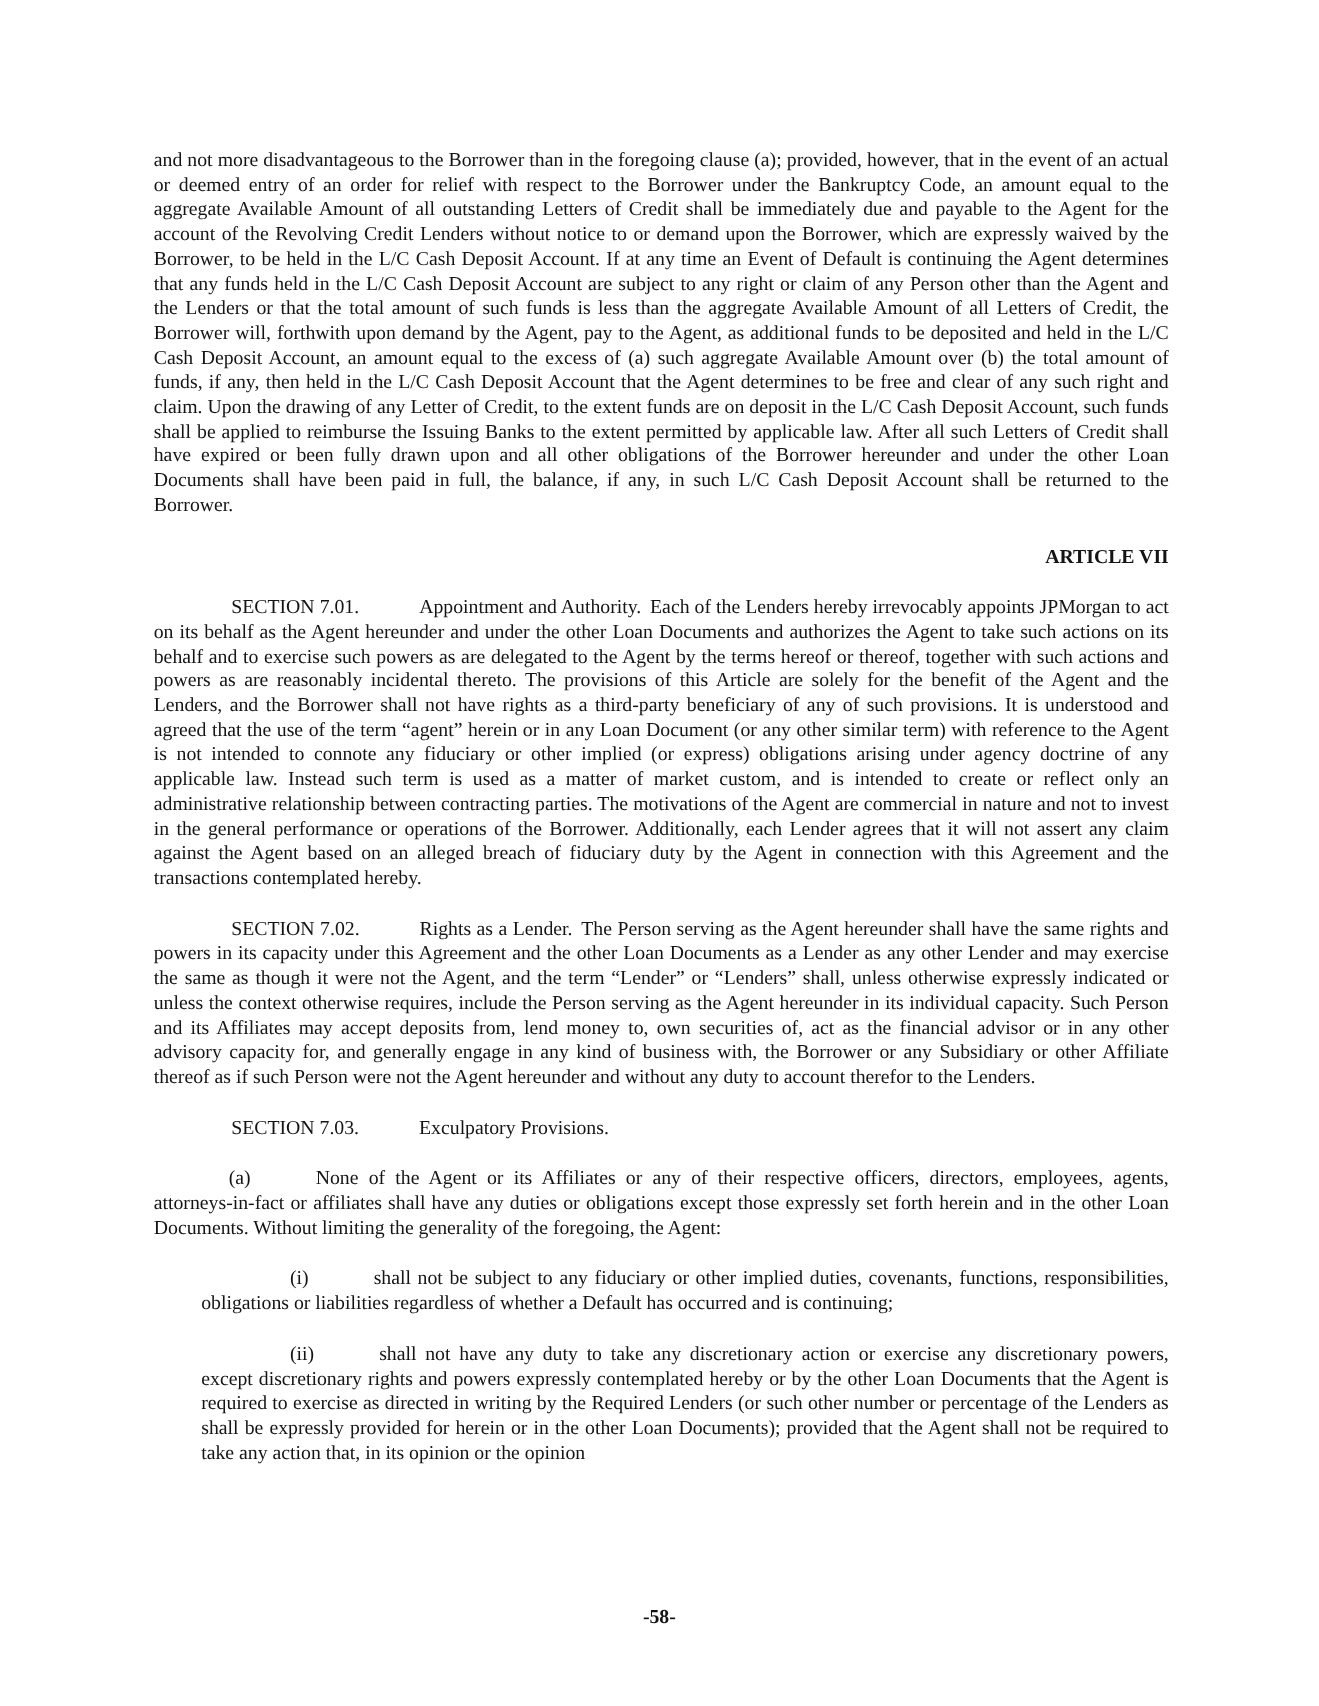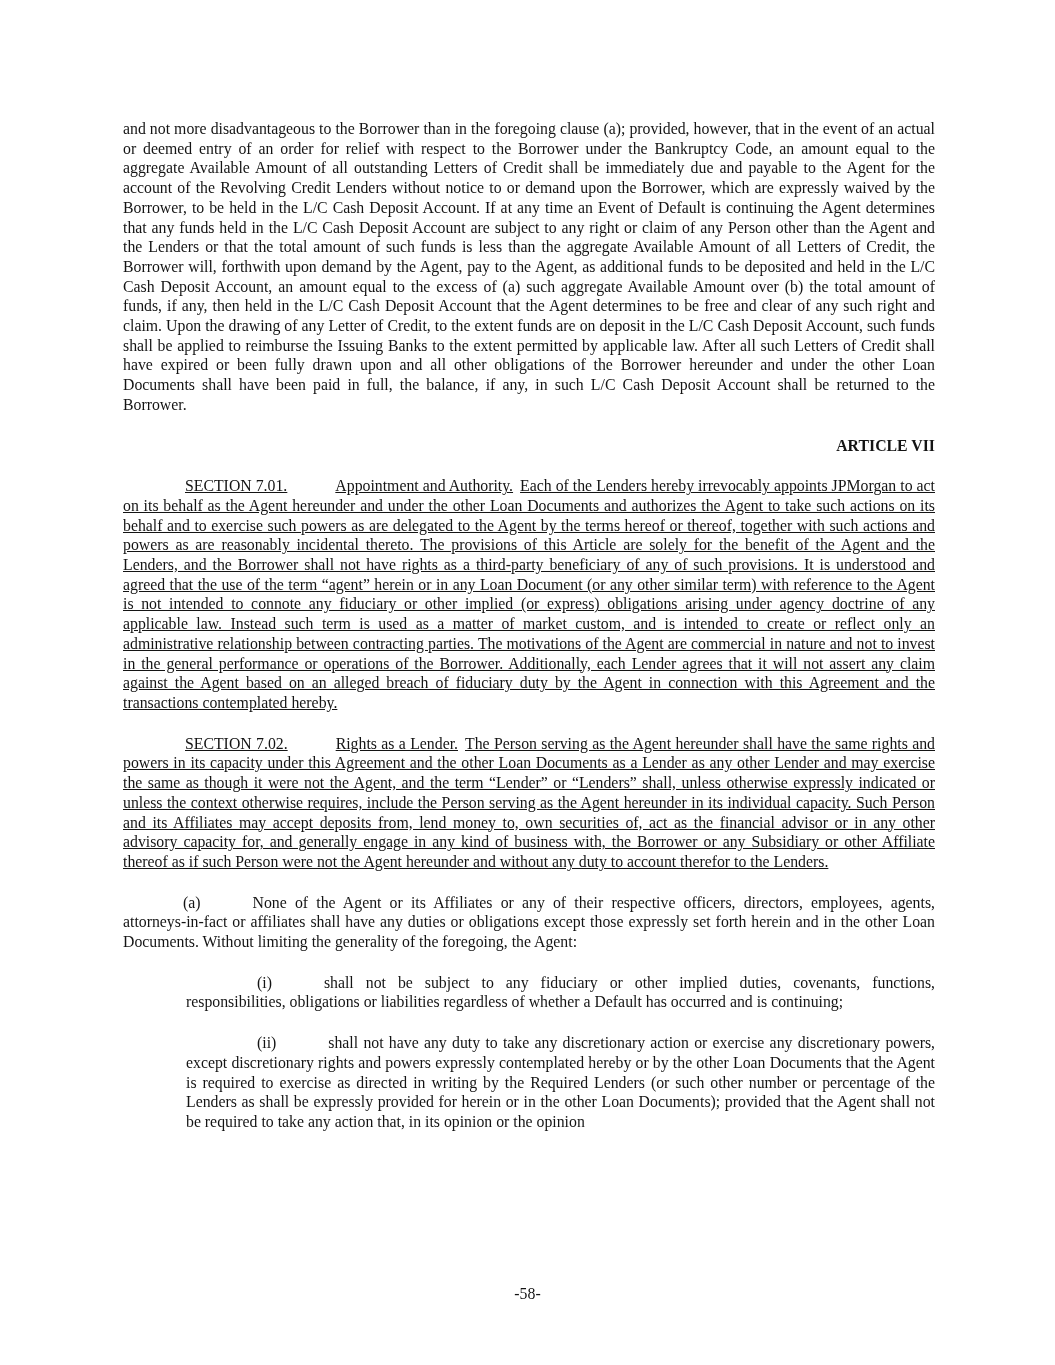--- a/index.html
+++ b/index.html
@@ -23,52 +23,54 @@
     margin: 0 0 21px 0;
     text-align: justify;
   }
   .heading {
     margin: 0 0 21px 0;
     text-align: right;
     font-weight: bold;
     font-size: 15.8px;
     line-height: 19.7px;
   }
-  .sect { text-indent: 62px; text-decoration: underline; }
+  .sect { text-indent: 62px; }
   .sub-a { text-indent: 60px; }
   .clause {
-    margin-left: 63px;
+    margin-left: 38px;
     text-indent: 71px;
   }
   .tab-gap { display: inline-block; width: 48px; }
   .tab-gap-sm { display: inline-block; width: 52px; }
   .sp-gap { display: inline-block; width: 7px; }
   .page-number {
     position: absolute;
     top: 1284px;
     left: 0;
     width: 100%;
     text-align: center;
     text-indent: 0;
+    font-weight: bold;
   }
 </style>
 </head>
 <body>
 
 <div class="page">
 
   <p class="para">and not more disadvantageous to the Borrower than in the foregoing clause (a); provided, however, that in the event of an actual or deemed entry of an order for relief with respect to the Borrower under the Bankruptcy Code, an amount equal to the aggregate Available Amount of all outstanding Letters of Credit shall be immediately due and payable to the Agent for the account of the Revolving Credit Lenders without notice to or demand upon the Borrower, which are expressly waived by the Borrower, to be held in the L/C Cash Deposit Account. If at any time an Event of Default is continuing the Agent determines that any funds held in the L/C Cash Deposit Account are subject to any right or claim of any Person other than the Agent and the Lenders or that the total amount of such funds is less than the aggregate Available Amount of all Letters of Credit, the Borrower will, forthwith upon demand by the Agent, pay to the Agent, as additional funds to be deposited and held in the L/C Cash Deposit Account, an amount equal to the excess of (a) such aggregate Available Amount over (b) the total amount of funds, if any, then held in the L/C Cash Deposit Account that the Agent determines to be free and clear of any such right and claim. Upon the drawing of any Letter of Credit, to the extent funds are on deposit in the L/C Cash Deposit Account, such funds shall be applied to reimburse the Issuing Banks to the extent permitted by applicable law. After all such Letters of Credit shall have expired or been fully drawn upon and all other obligations of the Borrower hereunder and under the other Loan Documents shall have been paid in full, the balance, if any, in such L/C Cash Deposit Account shall be returned to the Borrower.</p>
 
   <p class="heading">ARTICLE VII</p>
 
 
   <p class="para sect"><span>SECTION 7.01.</span><span class="tab-gap"></span><span>Appointment and Authority.</span><span class="sp-gap"></span><span>Each of the Lenders hereby irrevocably appoints JPMorgan to act on its behalf as the Agent hereunder and under the other Loan Documents and authorizes the Agent to take such actions on its behalf and to exercise such powers as are delegated to the Agent by the terms hereof or thereof, together with such actions and powers as are reasonably incidental thereto. The provisions of this Article are solely for the benefit of the Agent and the Lenders, and the Borrower shall not have rights as a third-party beneficiary of any of such provisions. It is understood and agreed that the use of the term “agent” herein or in any Loan Document (or any other similar term) with reference to the Agent is not intended to connote any fiduciary or other implied (or express) obligations arising under agency doctrine of any applicable law. Instead such term is used as a matter of market custom, and is intended to create or reflect only an administrative relationship between contracting parties. The motivations of the Agent are commercial in nature and not to invest in the general performance or operations of the Borrower. Additionally, each Lender agrees that it will not assert any claim against the Agent based on an alleged breach of fiduciary duty by the Agent in connection with this Agreement and the transactions contemplated hereby.</span></p>
 
   <p class="para sect"><span>SECTION 7.02.</span><span class="tab-gap"></span><span>Rights as a Lender.</span><span class="sp-gap"></span><span>The Person serving as the Agent hereunder shall have the same rights and powers in its capacity under this Agreement and the other Loan Documents as a Lender as any other Lender and may exercise the same as though it were not the Agent, and the term “Lender” or “Lenders” shall, unless otherwise expressly indicated or unless the context otherwise requires, include the Person serving as the Agent hereunder in its individual capacity. Such Person and its Affiliates may accept deposits from, lend money to, own securities of, act as the financial advisor or in any other advisory capacity for, and generally engage in any kind of business with, the Borrower or any Subsidiary or other Affiliate thereof as if such Person were not the Agent hereunder and without any duty to account therefor to the Lenders.</span></p>
 
+  <p class="para sect"><span>SECTION 7.03.</span><span class="tab-gap"></span><span>Exculpatory Provisions.</span></p>
 
   <p class="para sub-a"><span>(a)</span><span class="tab-gap-sm"></span><span>None of the Agent or its Affiliates or any of their respective officers, directors, employees, agents, attorneys-in-fact or affiliates shall have any duties or obligations except those expressly set forth herein and in the other Loan Documents. Without limiting the generality of the foregoing, the Agent:</span></p>
 
   <p class="para clause"><span>(i)</span><span class="tab-gap-sm"></span><span>shall not be subject to any fiduciary or other implied duties, covenants, functions, responsibilities, obligations or liabilities regardless of whether a Default has occurred and is continuing;</span></p>
 
   <p class="para clause"><span>(ii)</span><span class="tab-gap-sm"></span><span>shall not have any duty to take any discretionary action or exercise any discretionary powers, except discretionary rights and powers expressly contemplated hereby or by the other Loan Documents that the Agent is required to exercise as directed in writing by the Required Lenders (or such other number or percentage of the Lenders as shall be expressly provided for herein or in the other Loan Documents); provided that the Agent shall not be required to take any action that, in its opinion or the opinion</span></p>
 
   <div class="page-number">-58-</div>
 
 </div>

